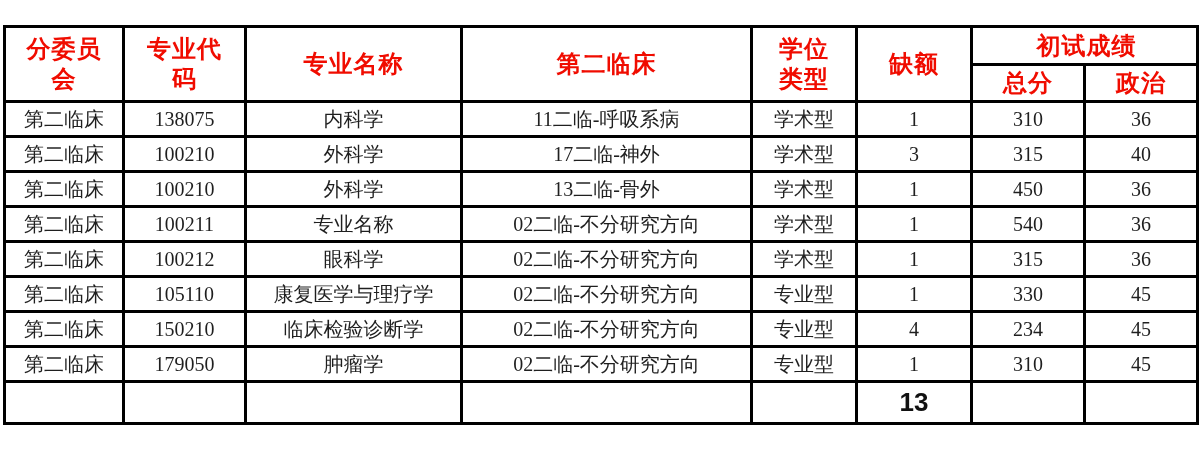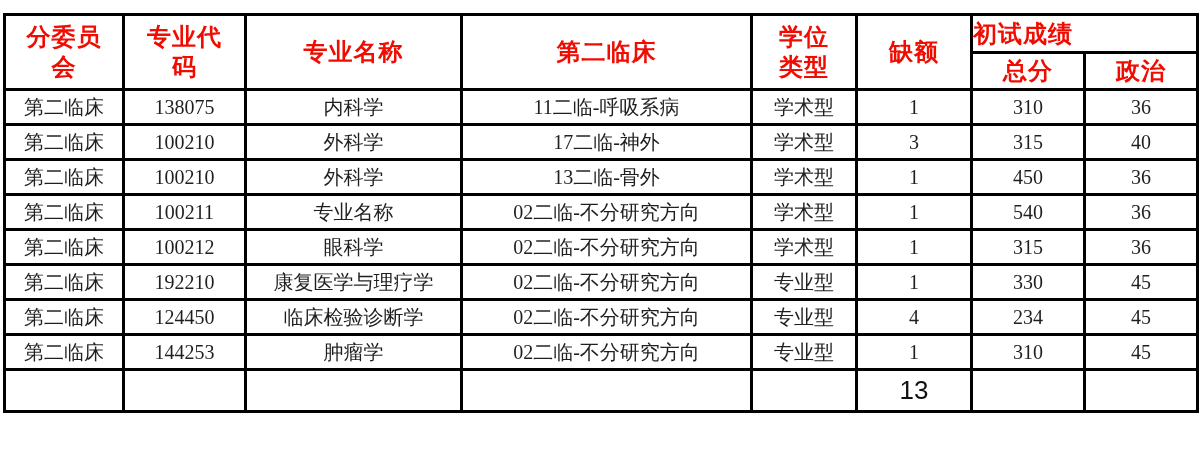--- a/index.html
+++ b/index.html
@@ -10,21 +10,21 @@
   body {
     width: 1202px;
     height: 452px;
     position: relative;
     overflow: hidden;
     font-family: "Liberation Serif", "DejaVu Serif", serif;
   }
   .table-wrap {
     position: absolute;
     left: 3px;
-    top: 13px;
+    top: 25px;
   }
   table {
     border-collapse: collapse;
     table-layout: fixed;
     width: 1193px;
   }
   th, td {
     border: 3px solid #000000;
     text-align: center;
     vertical-align: middle;
@@ -37,35 +37,35 @@
     font-weight: bold;
     font-size: 24px;
     line-height: 1.25;
     letter-spacing: 1px;
     white-space: pre-line;
     font-family: "Liberation Serif", "DejaVu Serif", serif;
   }
   tr.head-top { height: 38px; }
   tr.head-sub { height: 37px; }
   th.score-span {
-    text-align: left;
+    text-align: center;
   }
   th.score-span .overflow-right {
     display: inline-block;
     white-space: nowrap;
     margin-right: -4px;
   }
   
   tbody tr.data-row { height: 35px; }
   tbody td {
     font-size: 20px;
     color: #1f1f1f;
     white-space: nowrap;
   }
-  tr.footer-row { height: 42px; }
+  tr.footer-row { height: 42px; font-weight: bold; }
   tr.footer-row td {
     font-size: 20px;
     color: #1f1f1f;
   }
   tr.footer-row td.footer-vacancy {
     font-family: "Liberation Sans", "DejaVu Sans", sans-serif;
     font-size: 26px;
     color: #111111;
   }
 </style>
@@ -148,41 +148,41 @@
           <td>100212</td>
           <td>眼科学</td>
           <td>02二临-不分研究方向</td>
           <td>学术型</td>
           <td>1</td>
           <td>315</td>
           <td>36</td>
         </tr>
         <tr class="data-row">
           <td>第二临床</td>
-          <td>192210</td>
+          <td>105110</td>
           <td>康复医学与理疗学</td>
           <td>02二临-不分研究方向</td>
           <td>专业型</td>
           <td>1</td>
           <td>330</td>
           <td>45</td>
         </tr>
         <tr class="data-row">
           <td>第二临床</td>
-          <td>124450</td>
+          <td>150210</td>
           <td>临床检验诊断学</td>
           <td>02二临-不分研究方向</td>
           <td>专业型</td>
           <td>4</td>
           <td>234</td>
           <td>45</td>
         </tr>
         <tr class="data-row">
           <td>第二临床</td>
-          <td>144253</td>
+          <td>179050</td>
           <td>肿瘤学</td>
           <td>02二临-不分研究方向</td>
           <td>专业型</td>
           <td>1</td>
           <td>310</td>
           <td>45</td>
         </tr>
       </tbody>
     <tbody>
       <tr class="footer-row">

